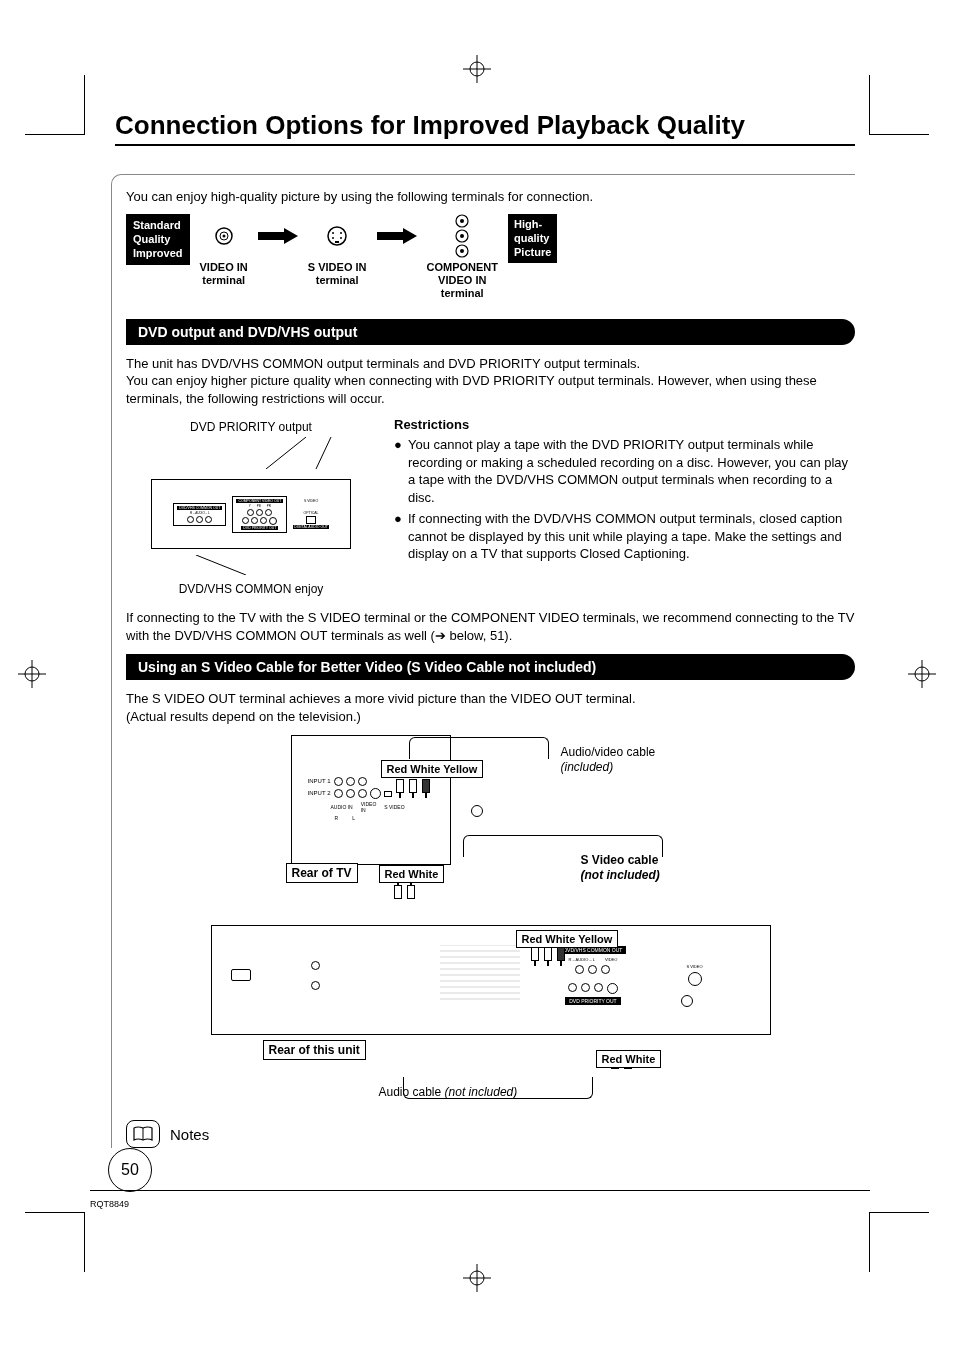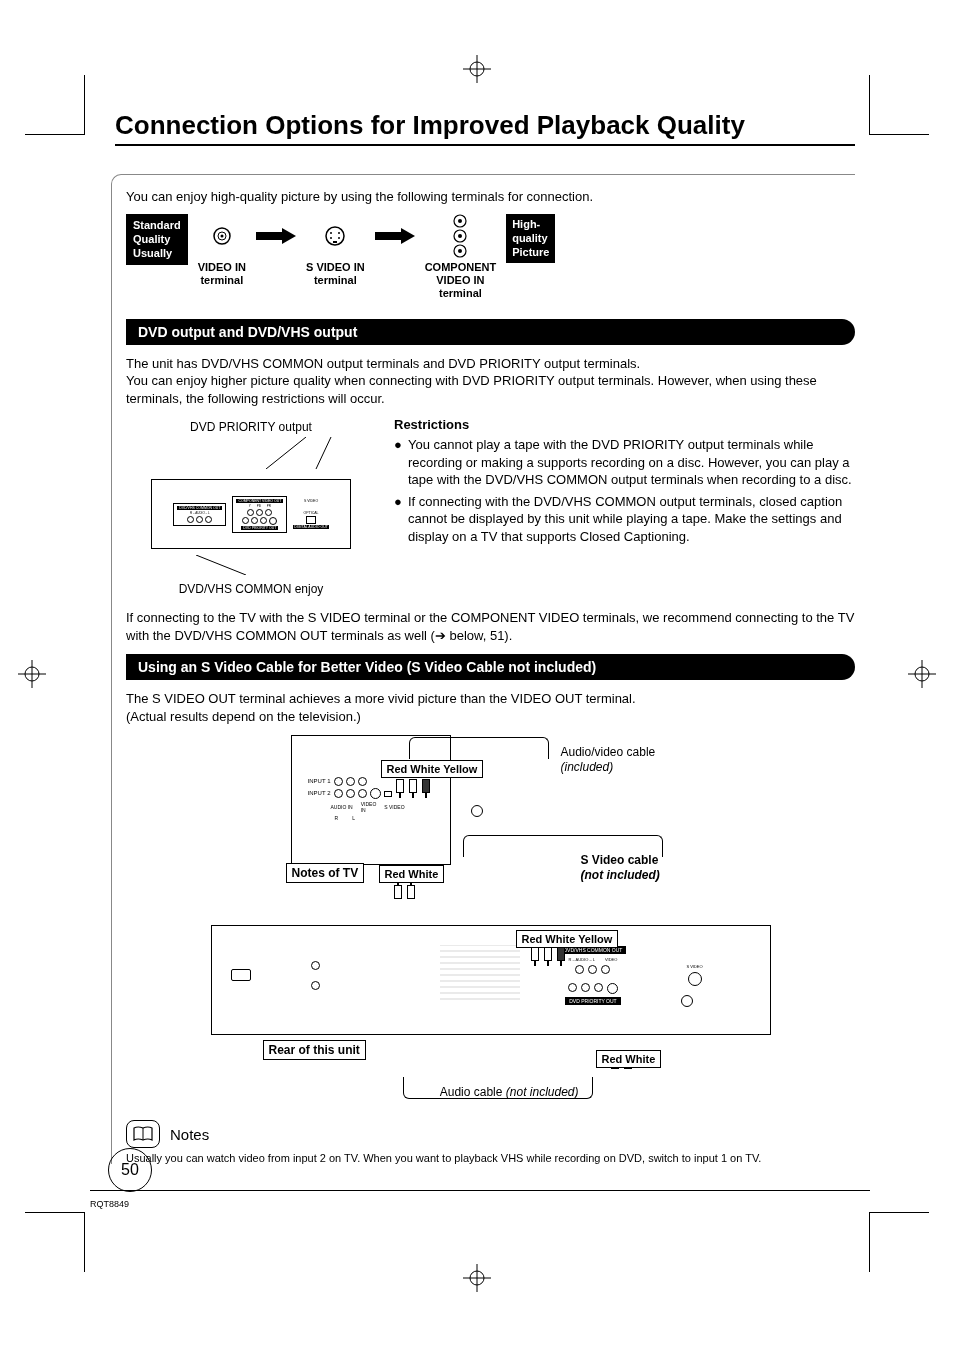--- a/index.html
+++ b/index.html
@@ -43,21 +43,21 @@
   .tag-ryw-top { top:25px; left:170px; }
   .tag-rw-top { top:130px; left:168px; }
   .tag-rear-tv { top:128px; left:75px; font-size:12px; }
   .tag-ryw-mid { top:195px; left:305px; }
   .tag-rear-unit { top:305px; left:52px; font-size:12px; }
   .tag-rw-bot { top:315px; left:385px; }
   .cable-lbl { position:absolute; font-size:12px; line-height:1.25; }
   .cable-lbl .it { font-style:italic; }
   .lbl-av { top:10px; left:350px; }
   .lbl-sv { top:118px; left:370px;font-weight:bold; }
-  .lbl-audio { top:350px; left:168px; text-align:right; width:200px; }
+  .lbl-audio { top:350px; left:168px; text-align:left; width:200px; }
   .cable-loop { position:absolute; width:140px; height:22px; border:1px solid #000; border-bottom:none; border-radius:6px 6px 0 0; }
   .loop-top { top:2px; left:198px; }
   .loop-sv { top:100px; left:252px; width:200px; }
   .loop-audio { top:342px; left:192px; width:190px; border-top:none; border-bottom:1px solid #000; border-radius:0 0 6px 6px; }
   .tv-inner { position:absolute; top:42px; left:90px; font-size:7px; line-height:1.2; }
   .tv-inner .row { display:flex; align-items:center; gap:3px; margin-bottom:2px; }
   .tv-inner .lab { width:30px; text-align:right; font-size:6px; }
   .jack { width:9px; height:9px; border:1px solid #000; border-radius:50%; display:inline-block; }
   .jack.sm { width:7px; height:7px; }
   .sv-jack { width:11px; height:11px; border:1px solid #000; border-radius:50%; display:inline-block; }
@@ -115,21 +115,21 @@
 
 <div class="content">
   <h1>Connection Options for Improved Playback Quality</h1>
   <div style="border:1px solid #888; border-radius:10px 0 0 0; border-right:none; border-bottom:none; padding:14px 0 0 14px; margin-left:-4px;">
 
   <p class="intro">You can enjoy high-quality picture by using the following terminals for connection.</p>
 
   <div class="quality-row">
     <div class="badge std" style="white-space:pre-line;">Standard
 Quality
-Usually</div>
+Improved</div>
     <div class="terminal-col">
       <div class="terminal-icon">
               <svg width="20" height="20">
                 <circle cx="10" cy="10" r="8" fill="none" stroke="#000" stroke-width="1.5"></circle>
                 <circle cx="10" cy="10" r="4" fill="none" stroke="#000"></circle>
                 <circle cx="10" cy="10" r="1.5" fill="#000"></circle>
               </svg>
             </div>
       <div style="white-space:pre-line;">VIDEO IN
 terminal</div>
@@ -229,21 +229,21 @@
       </div>
       <svg width="230" height="20">
               <line x1="60" y1="0" x2="110" y2="20" stroke="#000"></line>
             </svg>
       <div class="panel-small-label">DVD/VHS COMMON enjoy</div>
     </div>
     <div class="col-right">
       <div class="restr-head">Restrictions</div>
       <div class="bullet">
               <span class="dot">●</span>
-              <span>You cannot play a tape with the DVD PRIORITY output terminals while recording or making a supports recording on a disc. However, you can play a tape with the DVD/VHS COMMON output terminals when recording to a disc.</span>
+              <span>You cannot play a tape with the DVD PRIORITY output terminals while recording or making a scheduled recording on a disc. However, you can play a tape with the DVD/VHS COMMON output terminals when recording to a disc.</span>
             </div>
       <div class="bullet">
               <span class="dot">●</span>
               <span>If connecting with the DVD/VHS COMMON output terminals, closed caption cannot be displayed by this unit while playing a tape. Make the settings and display on a TV that supports Closed Captioning.</span>
             </div>
     </div>
   </div>
 
   <p class="para" style="margin-top:10px;">If connecting to the TV with the S VIDEO terminal or the COMPONENT VIDEO terminals, we recommend connecting to the TV with the DVD/VHS COMMON OUT terminals as well (➔ below, 51).</p>
 
@@ -342,41 +342,40 @@
       <div class="plug plug-r3"></div>
       <div class="plug plug-w3"></div>
       <div class="plug plug-y3"></div>
       <div class="plug plug-r4"></div>
       <div class="plug plug-w4"></div>
       <div class="sv-plug-top"></div>
       <div class="sv-plug-bot"></div>
 
       <div class="tag tag-ryw-top">Red White Yellow</div>
       <div class="tag tag-rw-top">Red White</div>
-      <div class="tag tag-rear-tv">Notes of TV</div>
+      <div class="tag tag-rear-tv">Rear of TV</div>
       <div class="tag tag-ryw-mid">Red White Yellow</div>
       <div class="tag tag-rear-unit">Rear of this unit</div>
       <div class="tag tag-rw-bot">Red White</div>
 
       <div class="cable-lbl lbl-av"><span>Audio/video cable</span><br><span class="it">(included)</span></div>
       <div class="cable-lbl lbl-sv"><span>S Video cable</span><br><span class="it">(not included)</span></div>
       <div class="cable-lbl lbl-audio"><span>Audio cable</span> <span class="it">(not included)</span></div>
     </div>
   </div>
 
   <div class="notes-row">
     <div class="notes-icon">
             <svg width="22" height="16" viewBox="0 0 22 16">
               <path d="M2 2 Q6 0 11 2 Q16 0 20 2 L20 14 Q16 12 11 14 Q6 12 2 14 Z" fill="none" stroke="#000" stroke-width="1.2"></path>
               <line x1="11" y1="2" x2="11" y2="14" stroke="#000"></line>
             </svg>
           </div>
     <div class="notes-title">Notes</div>
   </div>
-  <p class="notes-text">Usually you can watch video from input 2 on TV. When you want to playback VHS while recording on DVD, switch to input 1 on TV.</p>
 
   </div>
 </div>
 
 <div class="page-num-circle">50</div>
 <div class="doc-code">RQT8849</div>
 
 </div>
 
 </body></html>

